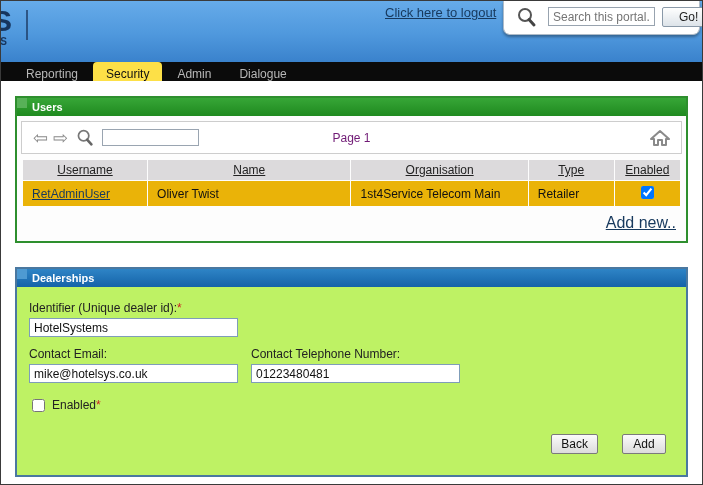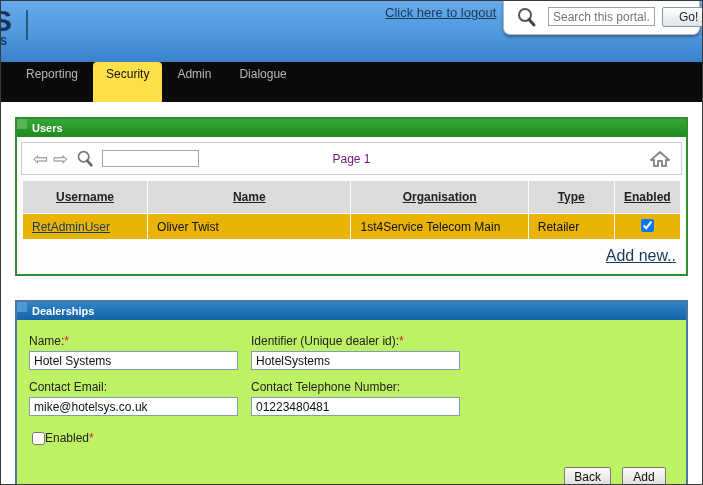--- a/index.html
+++ b/index.html
@@ -37,21 +37,21 @@
     font-size:12px; padding:1px 4px; font-family:"Liberation Sans",sans-serif; color:#333;
   }
   .go-btn {
     font-size:12px; padding:2px 16px; color:#222;
     border:1px solid #8a99a8; border-radius:2px;
     background:linear-gradient(#fefefe,#dde3e9); cursor:pointer;
     font-family:"Liberation Sans",sans-serif;
   }
   
   .nav {
-    height:40px; background:#0b0b0b;
+    height:19px; background:#0b0b0b;
     display:flex; align-items:stretch; padding-left:12px; gap:2px;
   }
   .tab {
     font-size:12px; color:#b8b8b8; padding:5px 13px 0; cursor:pointer;
   }
   .tab.active {
     background:#fde047; color:#111; border-radius:4px 4px 0 0; font-weight:normal;
   }
   
   .content { padding:15px 14px 0; background:#fff; }
@@ -83,41 +83,41 @@
   .page-label {
     position:absolute; left:0; right:0; text-align:center; font-size:12px; color:#701a75;
   }
   .home-btn { margin-left:auto; cursor:pointer; z-index:2; display:flex; }
   
   .users-table {
     width:calc(100% - 10px); margin:2px 5px; border-collapse:separate; border-spacing:1px;
     font-size:12px;
   }
   .users-table th {
-    background:#dcdadc; font-weight:bold; text-decoration:underline; color:#222;
-    height:32px; text-align:center; cursor:pointer;
+    background:#dcdadc; font-weight:normal; text-decoration:underline; color:#222;
+    height:20px; text-align:center; cursor:pointer;
   }
   .users-table td { background:#eab308; height:25px; padding:2px 9px; color:#111; }
   .users-table td.center { text-align:center; }
   .link { color:#17395d; text-decoration:underline; cursor:pointer; }
   .col-user{width:19%} .col-name{width:31%} .col-org{width:27%} .col-type{width:13%} .col-en{width:10%}
   .add-new { text-align:right; padding:5px 10px 9px; font-size:16px; }
   
   .form { padding:12px 12px 10px; font-size:12px; color:#222; }
   .field-grid { display:grid; grid-template-columns:222px auto; }
   .field label { display:block; margin:2px 0 3px; }
   .req { color:#cc2222; }
   .field input {
     width:209px; height:19px; border:1px solid #7f9db9;
     font-size:12px; padding:1px 4px; font-family:"Liberation Sans",sans-serif; color:#111;
   }
   .row2 { margin-top:8px; }
-  .enabled-row { margin:15px 0 0 3px; display:flex; align-items:center; }
+  .enabled-row { margin:15px 0 0 3px; display:flex; align-items:center; gap:7px; }
   .enabled-row input { width:13px; height:13px; }
-  .buttons { display:flex; justify-content:flex-end; gap:11px; padding:22px 8px 11px 0; }
+  .buttons { display:flex; justify-content:flex-end; gap:24px; padding:22px 8px 11px 0; }
   .btn {
     min-width:44px; padding:2px 9px; font-size:12px; color:#111;
     border:1px solid #7b7b7b; border-radius:2px; cursor:pointer;
     background:linear-gradient(#fbfbfb,#dcdcdc);
     font-family:"Liberation Sans",sans-serif;
   }
   svg { display:block; }
 </style>
 </head>
 <body>
@@ -194,24 +194,20 @@
       <a class="link">Add new..</a>
     </div>
   </div>
 
   <div class="panel panel-dealer">
     <div class="panel-title blue-bar">Dealerships</div>
 
     <div class="form">
       <div class="field-grid">
         <div class="field">
-          <label><span>Name:</span><span class="req">*</span></label>
-          <input type="text" value="Hotel Systems" style="">
-        </div>
-        <div class="field">
           <label><span>Identifier (Unique dealer id):</span><span class="req">*</span></label>
           <input type="text" value="HotelSystems" style="">
         </div>
       </div>
 
       <div class="field-grid row2">
         <div class="field">
           <label>Contact Email:</label>
           <input type="text" value="mike@hotelsys.co.uk" style="">
         </div>

